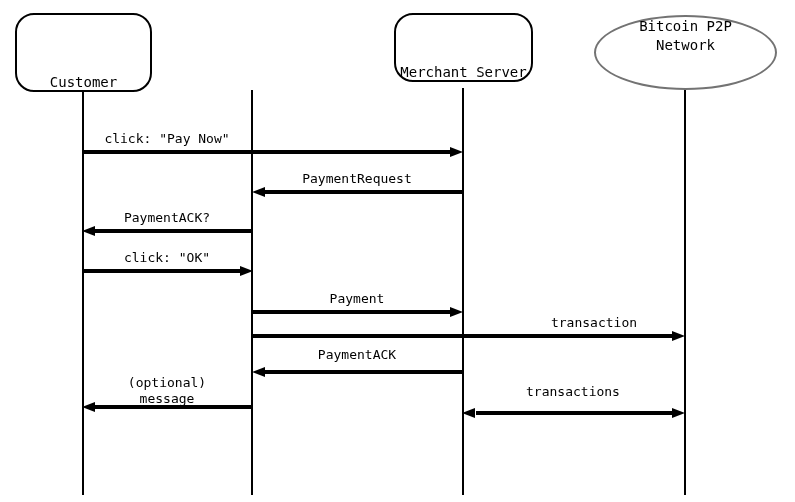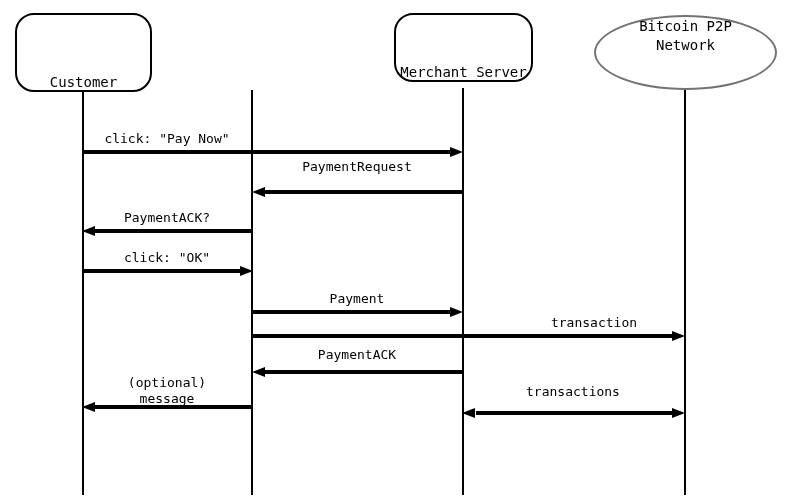--- a/index.html
+++ b/index.html
@@ -85,21 +85,21 @@
 Network</span>
   </div>
 
   <div class="msg">
     <div class="msg-label" style="left:57px; top:131px;">click: "Pay Now"</div>
     <div class="msg-line" style="left:83px; top:150px; width:368px;"></div>
     <div class="head-right" style="left:450px; top:147px;"></div>
   </div>
 
   <div class="msg">
-    <div class="msg-label" style="left:247px; top:159px;">PaymentRequest</div>
+    <div class="msg-label" style="left:247px; top:171px;">PaymentRequest</div>
     <div class="msg-line" style="left:265px; top:190px; width:198px;"></div>
     <div class="head-left" style="left:252px; top:187px;"></div>
   </div>
 
   <div class="msg">
     <div class="msg-label" style="left:57px; top:210px;">PaymentACK?</div>
     <div class="msg-line" style="left:95px; top:229px; width:158px;"></div>
     <div class="head-left" style="left:82px; top:226px;"></div>
   </div>
 

